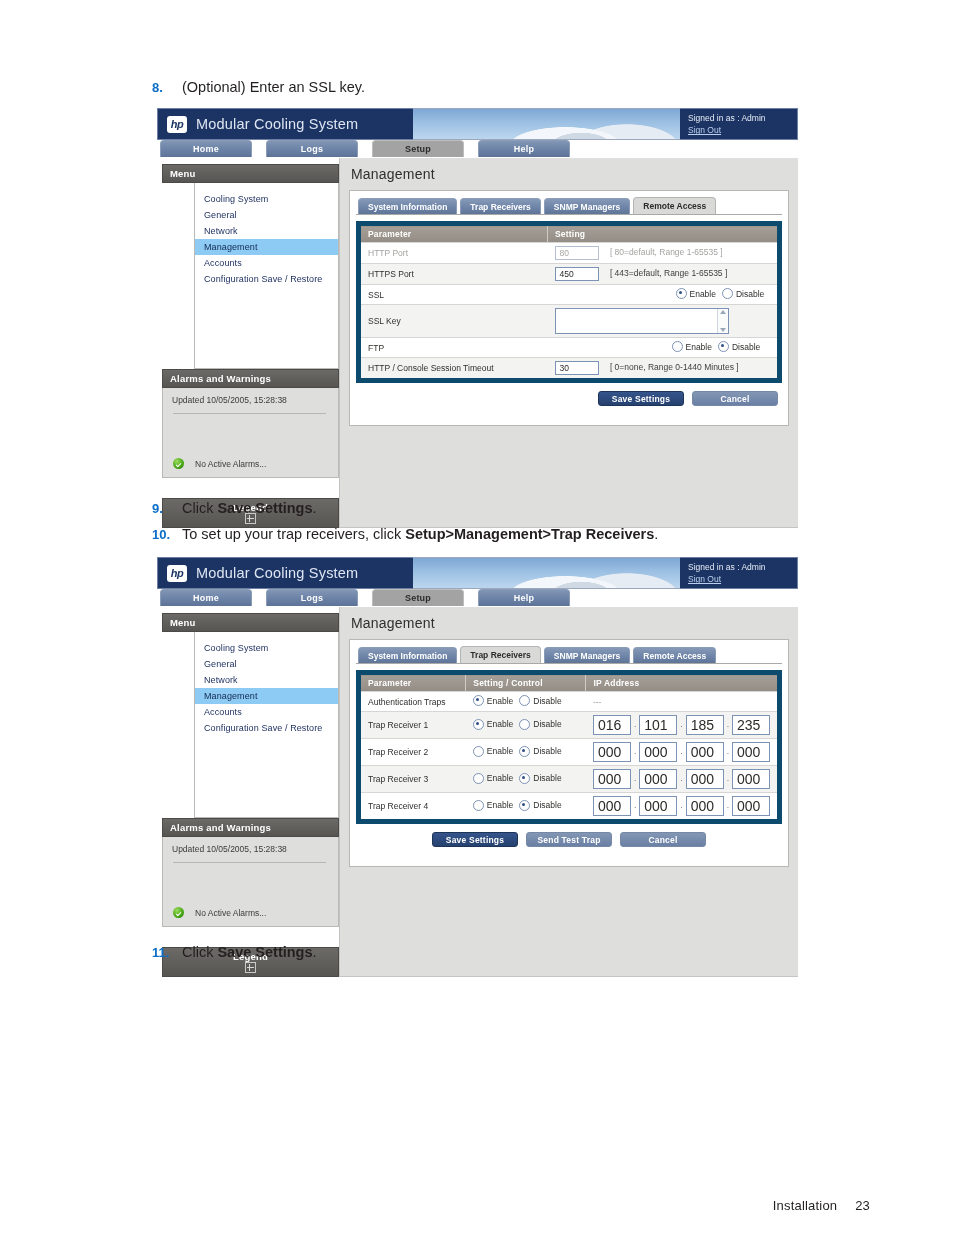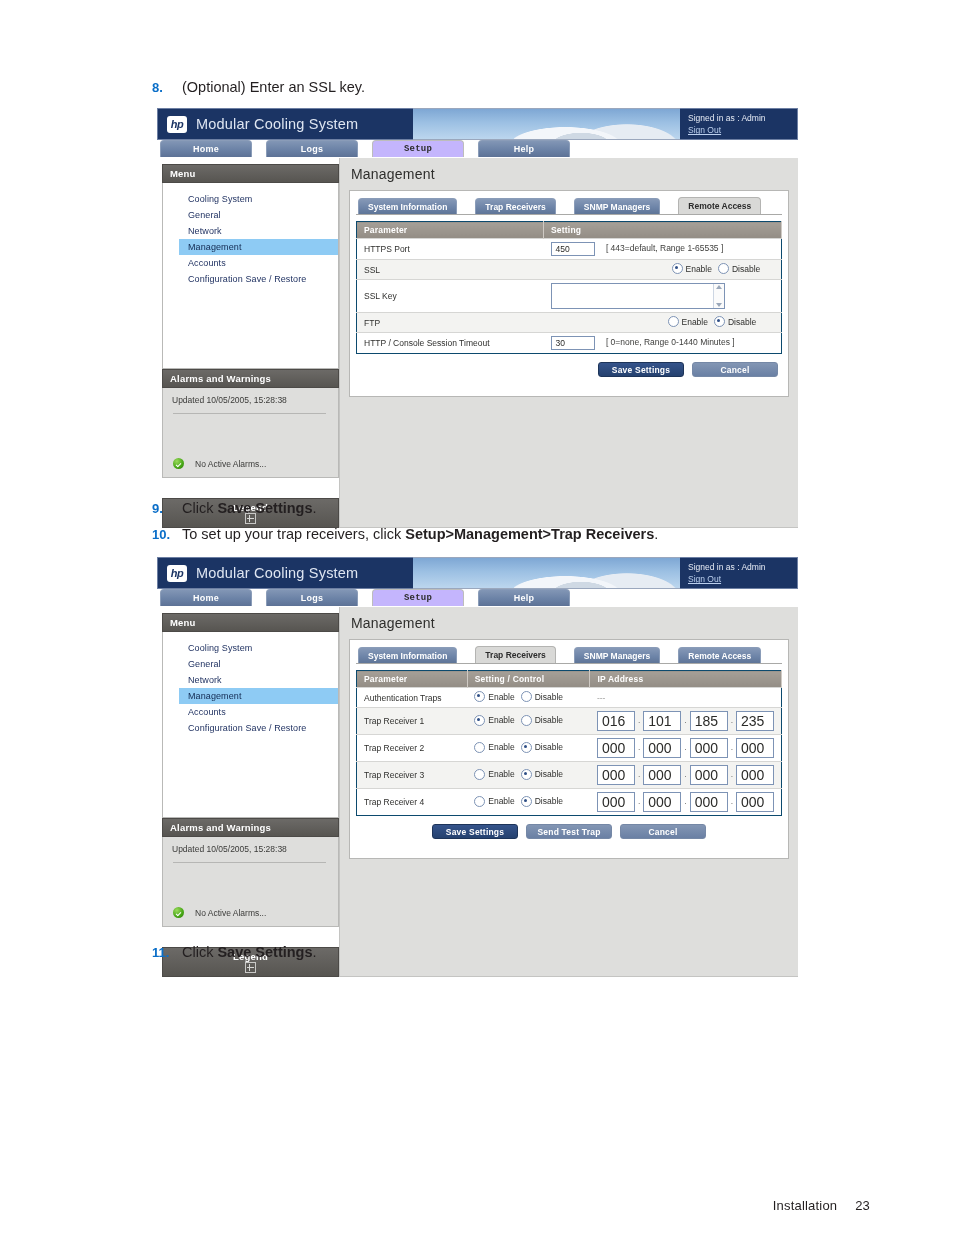--- a/index.html
+++ b/index.html
@@ -157,24 +157,23 @@
     font-weight: bold;
     color: #ffffff;
     background: linear-gradient(180deg, #8296b5 0%, #6b82a6 55%, #5d7296 100%);
     border-radius: 4px 4px 0 0;
     border: 1px solid #8a9cb8;
     border-bottom: none;
     box-sizing: border-box;
     letter-spacing: .2px;
   }
   .nav-tab.active {
-    background: #c4b5fd;
+    background: #a3a3a3;
     color: #2c2c2c;
     border-color: #bdbdbb;
-    font-family: Liberation Mono, monospace;
   }
 
   
   .app-body {
     display: flex;
     background: #ffffff;
     padding: 0;
   }
   .menu-col {
     width: 182px;
@@ -192,23 +191,24 @@
     display: flex;
     align-items: center;
     justify-content: flex-start;
     border: 1px solid #4c4a47;
     box-sizing: border-box;
   }
   .menu-list {
     background: #ffffff;
     border: 1px solid #b9b9b7;
     border-top: none;
-    padding: 8px 0 6px 16px;
+    padding: 8px 0 6px 0;
     box-sizing: border-box;
     height: 186px;
+    margin-left: 32px;
   }
   .menu-item {
     font-size: 9px;
     color: #1b2d5e;
     padding: 3px 0 3px 9px;
     letter-spacing: .1px;
   }
   .menu-item.sel {
     background: #8ecbf4;
     color: #122a52;
@@ -289,21 +289,21 @@
     letter-spacing: .2px;
   }
   .content-card {
     background: #ffffff;
     border: 1px solid #b7b7b5;
     box-sizing: border-box;
     padding: 5px 6px 8px 6px;
   }
   .sub-tabs {
     display: flex;
-    gap: 18px;
+    gap: 3px;
     align-items: flex-end;
     border-bottom: 1px solid #a9a9a7;
     padding-left: 2px;
     height: 18px;
   }
   .sub-tab {
     height: 16px;
     line-height: 16px;
     padding: 0 9px;
     font-size: 8.5px;
@@ -322,21 +322,21 @@
     border-color: #b4b4b2;
     height: 17px;
     line-height: 17px;
   }
 
   
   .ptable {
     width: 100%;
     border-collapse: collapse;
     margin-top: 6px;
-    border: 1px solid #0c4a6e;
+    border: 5px solid #0c4a6e;
   }
   .ptable th {
     background: linear-gradient(180deg, #a59f97 0%, #938d85 100%);
     color: #ffffff;
     font-size: 8.5px;
     font-weight: bold;
     text-align: left;
     padding: 3px 7px;
     letter-spacing: .2px;
     border-right: 1px solid #cfcac4;
@@ -546,20 +546,27 @@
             <div class="sub-tab active">Remote Access</div>
           </div>
 
           <table class="ptable">
             <tbody>
                 <tr>
               <th class="cell-param">Parameter</th>
               <th>Setting</th>
             </tr>
             <tr>
+              <td class="cell-param dim">HTTP Port</td>
+              <td>
+                <span class="txtin dim">80</span>
+                <span class="hint dim">[ 80=default, Range 1-65535 ]</span>
+              </td>
+            </tr>
+            <tr>
               <td class="cell-param">HTTPS Port</td>
               <td>
                 <span class="txtin">450</span>
                 <span class="hint">[ 443=default, Range 1-65535 ]</span>
               </td>
             </tr>
             <tr>
               <td class="cell-param">SSL</td>
               <td style="padding-left:128px;">
                 <span class="radio-grp">

